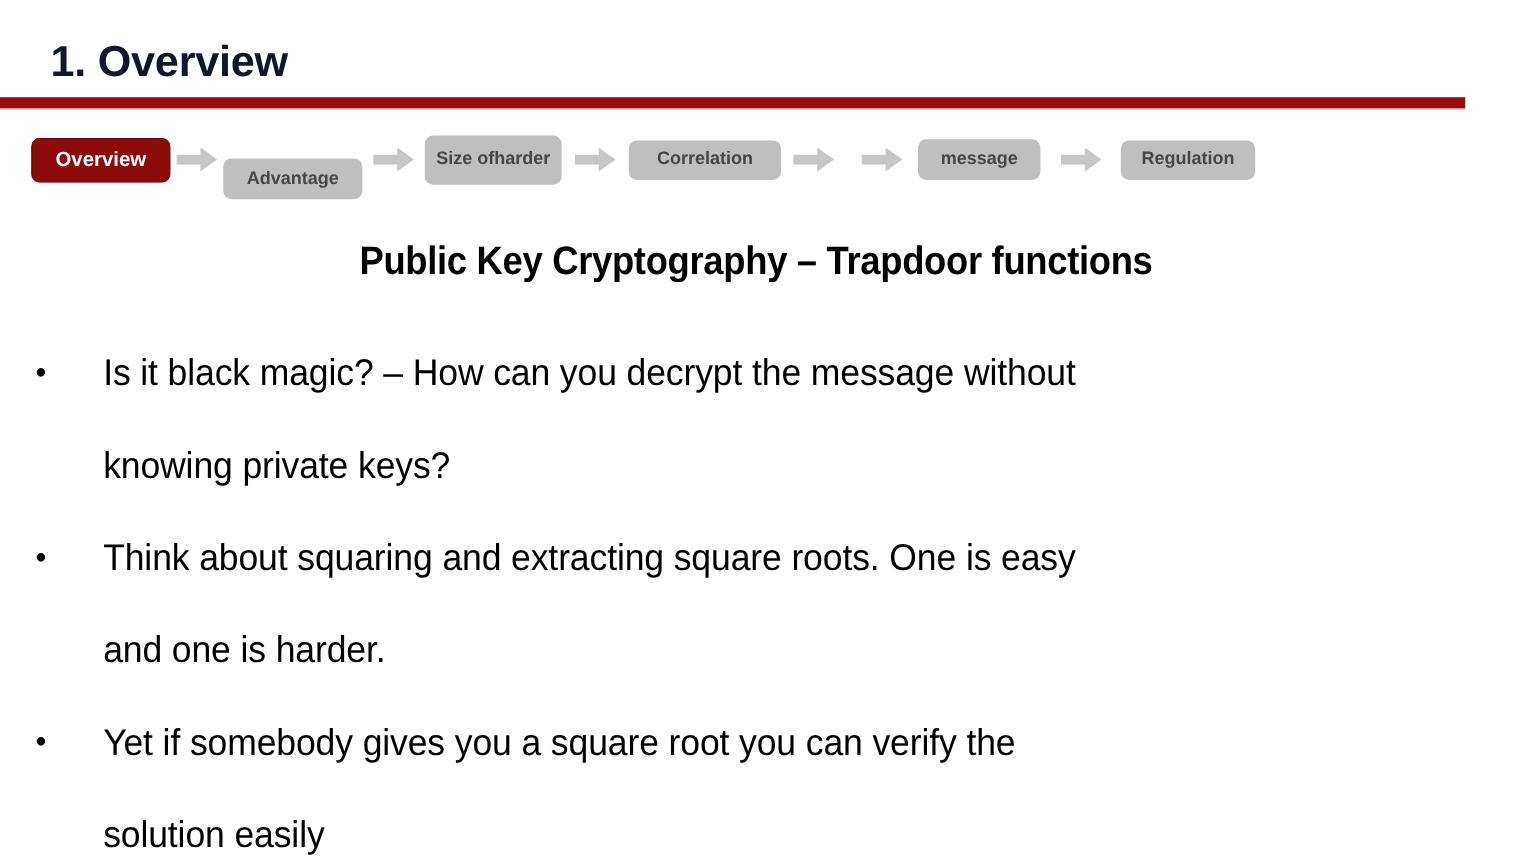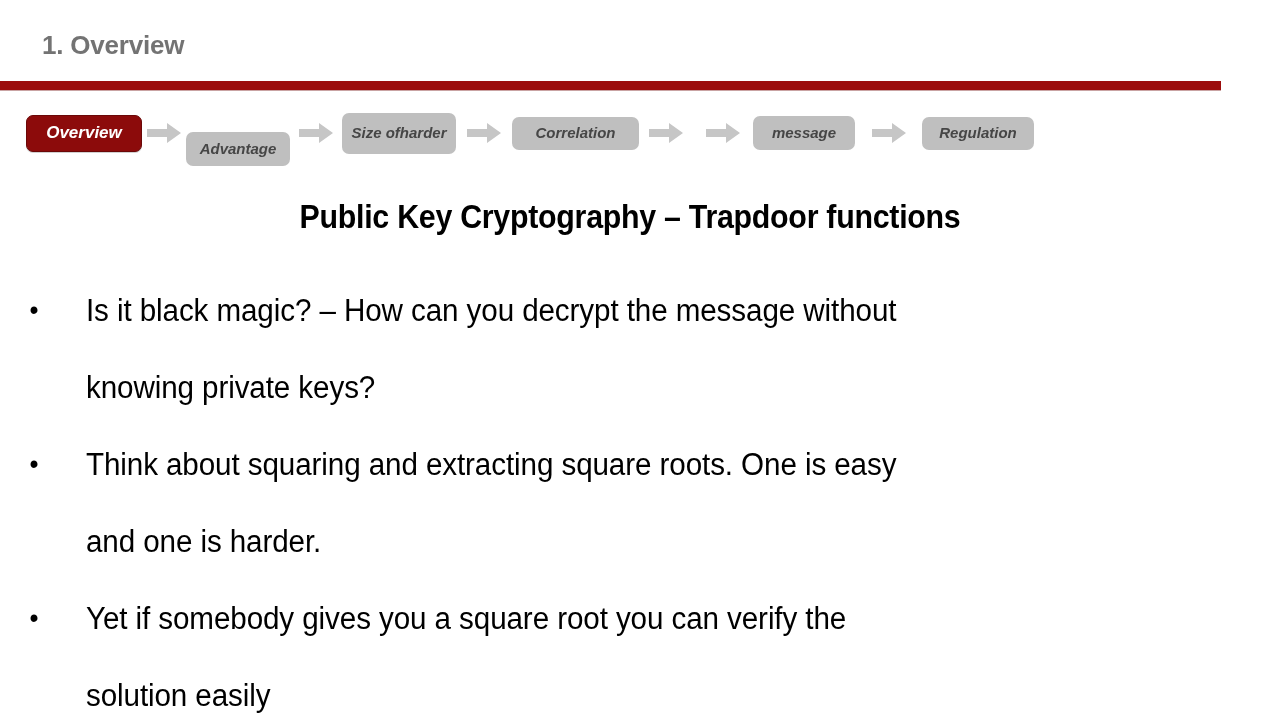--- a/index.html
+++ b/index.html
@@ -20,24 +20,24 @@
     height: 720px;
     background: #ffffff;
     overflow: hidden;
   }
 
   
   .slide-title {
     position: absolute;
     left: 42px;
     top: 30px;
-    font-size: 26px;
+    font-size: 36px;
     font-weight: bold;
     letter-spacing: -0.2px;
-    color: #737373;
+    color: #0f172a;
     white-space: nowrap;
   }
 
   
   .red-rule {
     position: absolute;
     left: 0px;
     top: 81px;
     width: 1221px;
     height: 9px;
@@ -59,21 +59,20 @@
     height: 56px;
     gap: 0px;
   }
   .chip {
     position: relative;
     display: flex;
     align-items: center;
     justify-content: center;
     text-align: left;
     border-radius: 7px;
-    font-style: italic;
     font-weight: bold;
     line-height: 1.05;
     box-sizing: border-box;
     flex: none;
   }
   .chip.inactive {
     background: #bfbfbf;
     color: #464646;
     font-size: 15px;
   }
@@ -154,21 +153,21 @@
       <div class="chip active" style="width:116px;height:37px;">
         <span>Overview</span>
       </div>
 
       <div class="arrow" style="width:44px;">
         <svg width="34" height="20" viewBox="0 0 34 20" aria-hidden="true">
           <path d="M0 6 H20 V0 L34 10 L20 20 V14 H0 Z" fill="#c6c6c6"></path>
         </svg>
       </div>
 
-      <div class="chip inactive" style="width:104px;height:34px;margin-top:32px;">
+      <div class="chip inactive" style="width:116px;height:34px;margin-top:32px;">
         <span>Advantage</span>
       </div>
 
       <div class="arrow" style="width:52px;">
         <svg width="34" height="20" viewBox="0 0 34 20" aria-hidden="true">
           <path d="M0 6 H20 V0 L34 10 L20 20 V14 H0 Z" fill="#c6c6c6"></path>
         </svg>
       </div>
 
       <div class="chip inactive" style="width:114px;height:41px;flex-direction:row;">

